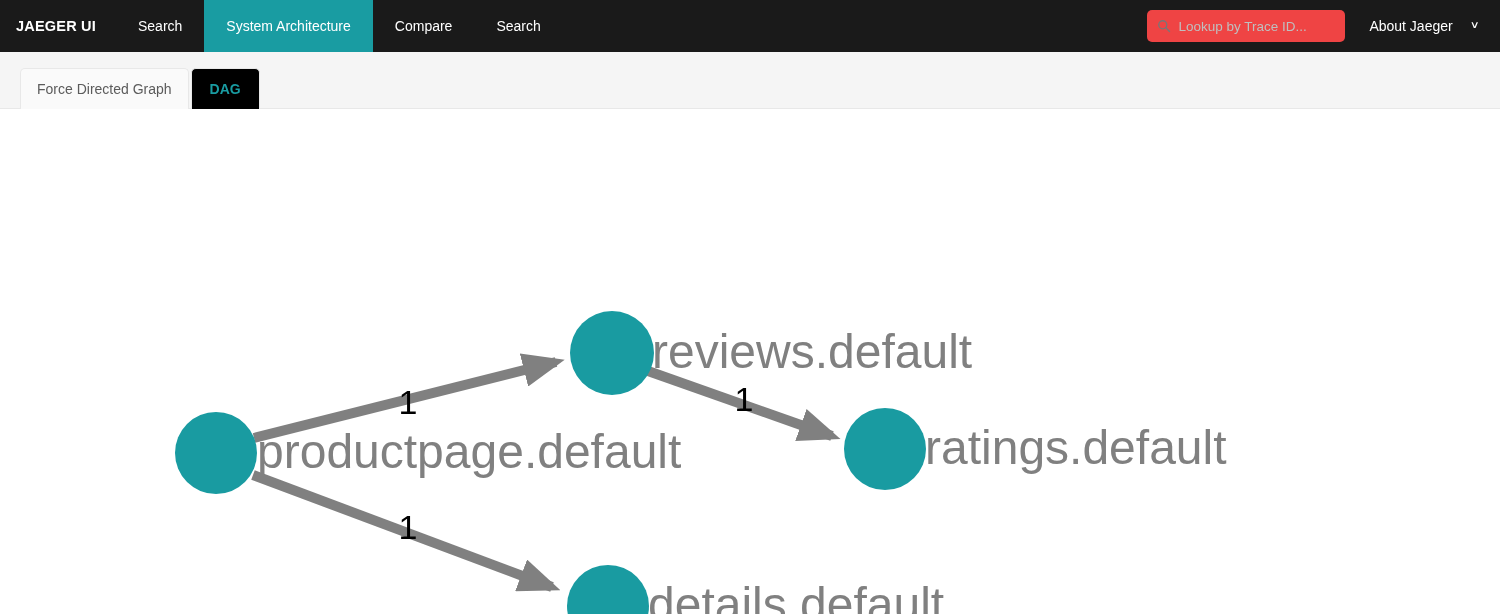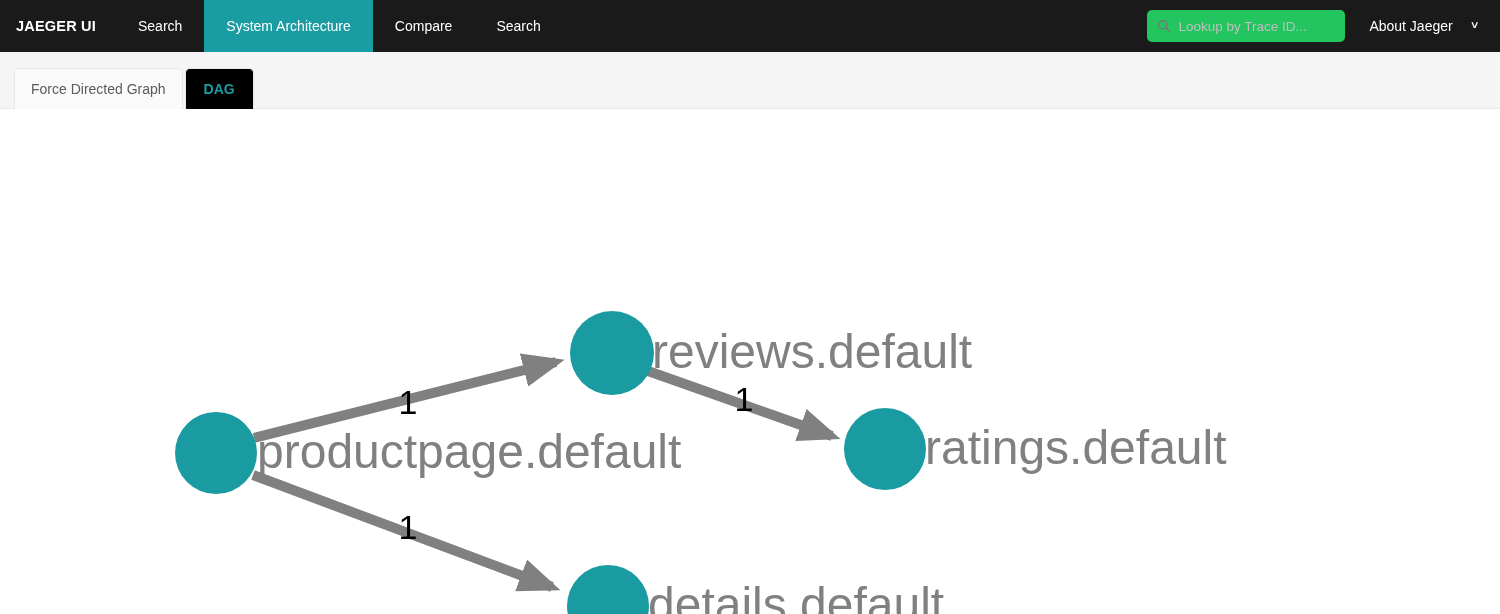--- a/index.html
+++ b/index.html
@@ -48,21 +48,21 @@
   }
   .nav-right {
     margin-left: auto;
     display: flex;
     align-items: center;
     padding-right: 18px;
   }
   .search-box {
     width: 198px;
     height: 32px;
-    background: #22c55e;
+    background: #ef4444;
     border-radius: 5px;
     display: flex;
     align-items: center;
     padding: 0 10px;
     margin-right: 24px;
   }
   .search-icon {
     width: 14px;
     height: 14px;
     flex: 0 0 14px;
@@ -97,21 +97,21 @@
     transform: scaleX(1.35) translateY(-1px);
   }
 
   
   .tabbar {
     height: 57px;
     background: #f5f5f5;
     position: relative;
     display: flex;
     align-items: flex-end;
-    padding-left: 14px;
+    padding-left: 20px;
   }
   .tabbar::after {
     content: "";
     position: absolute;
     left: 0; right: 0; bottom: 0;
     height: 1px;
     background: #e8e8e8;
   }
   .tab {
     position: relative;

